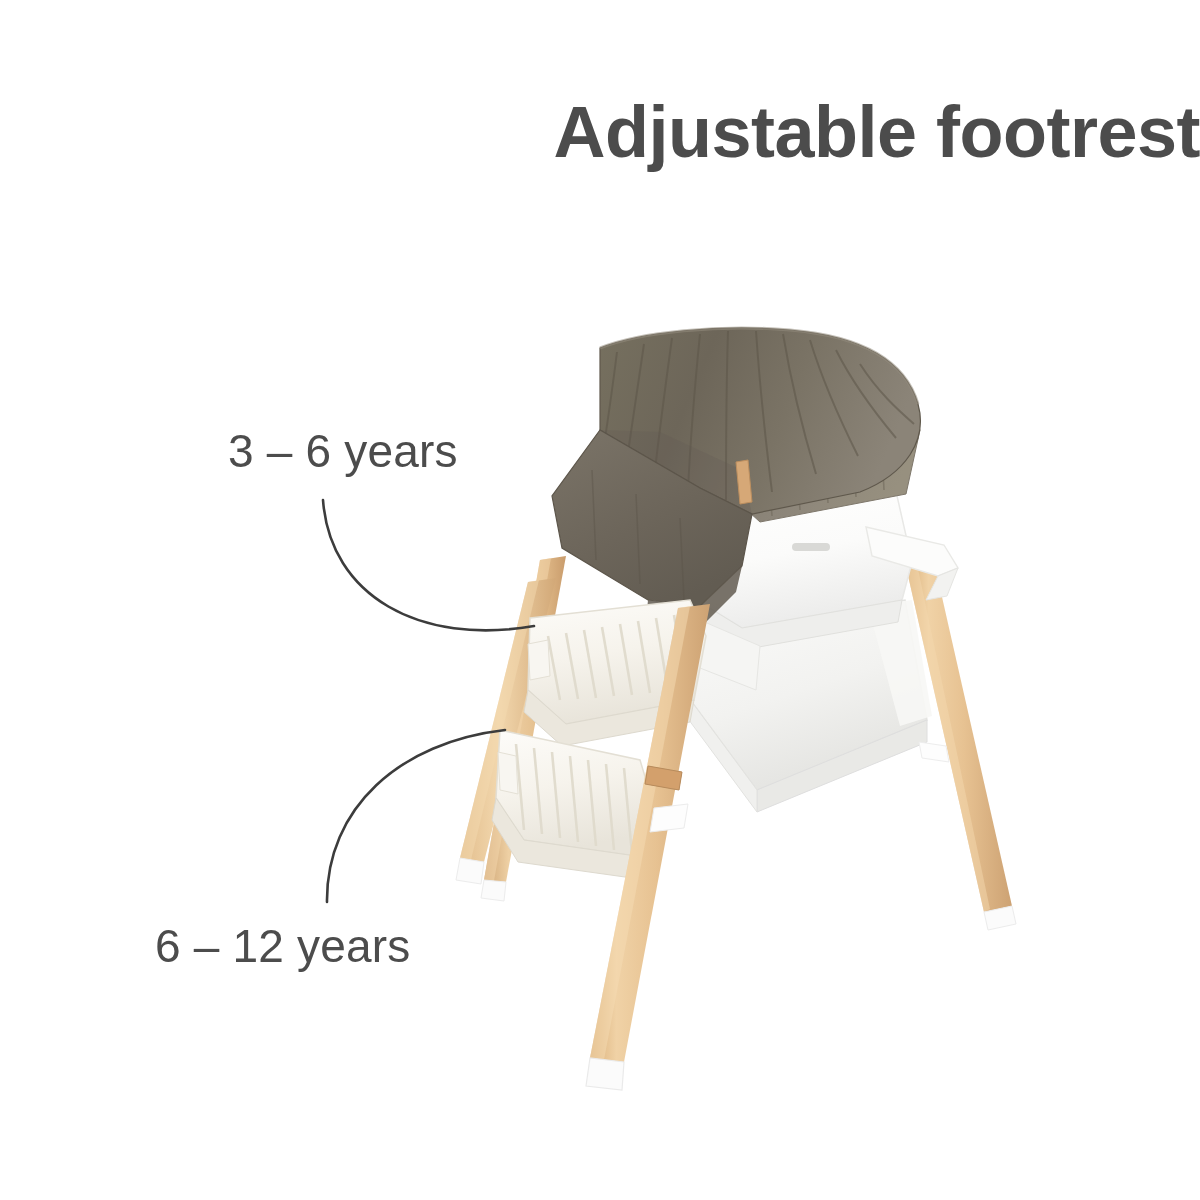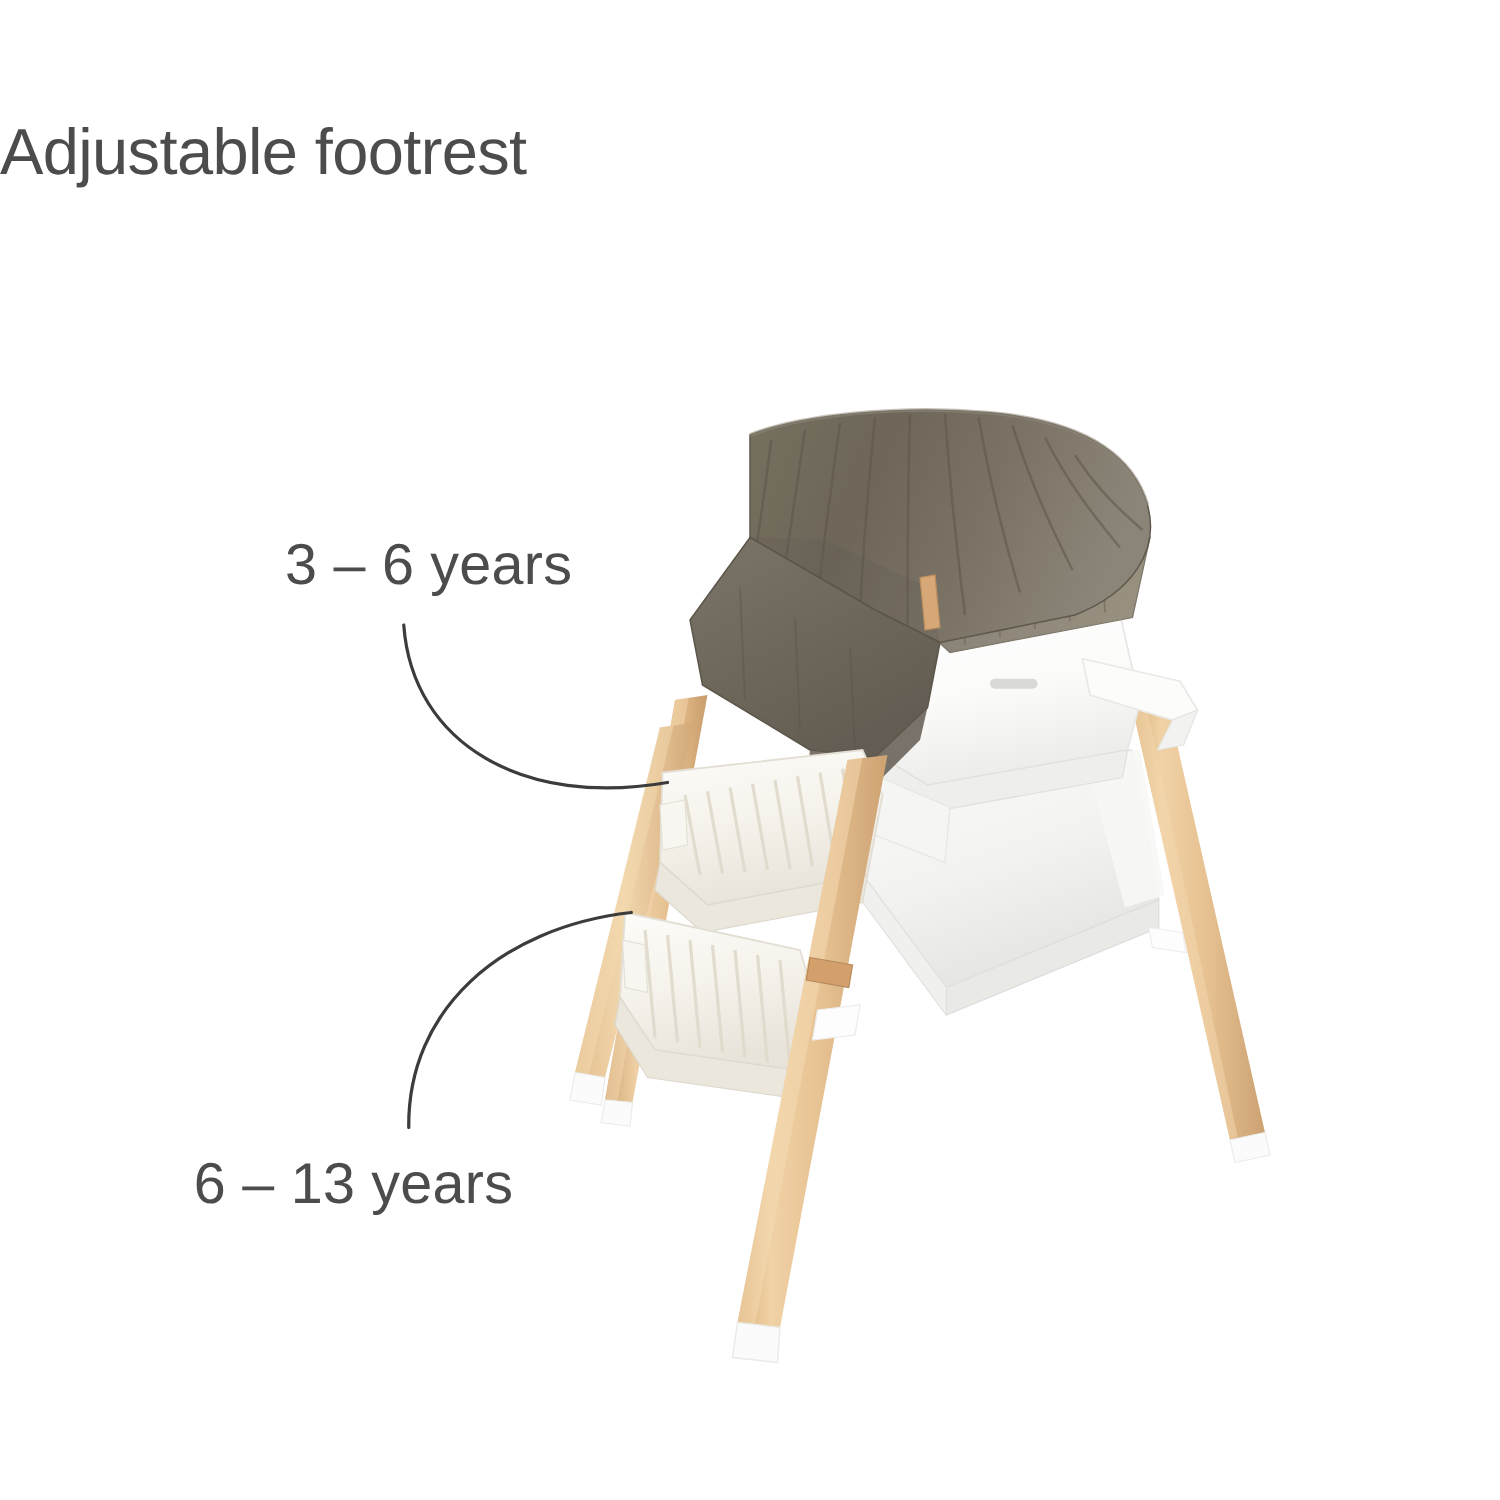--- a/index.html
+++ b/index.html
@@ -16,23 +16,23 @@
     overflow: hidden;
     font-family: "Liberation Sans", "DejaVu Sans", sans-serif;
   }
 
   
   #page-title {
     position: absolute;
     left: 0;
     top: 96px;
     width: 1200px;
-    text-align: left;
-    font-size: 52px;
-    font-weight: 400;
+    text-align: right;
+    font-size: 72px;
+    font-weight: 700;
     letter-spacing: -0.5px;
     color: #4c4c4c;
     line-height: 1.0;
     white-space: nowrap;
   }
   .callout-label {
     position: absolute;
     font-size: 46px;
     font-weight: 400;
     color: #4c4c4c;
@@ -281,15 +281,15 @@
     </g>
   </svg>
 
   <svg id="leaders" viewBox="0 0 1200 1200">
     <path d="M323 500 C 330 596, 420 646, 534 626" fill="none" stroke="#3c3c3c" stroke-width="2.6" stroke-linecap="round"></path>
     <path d="M327 902 C 326 808, 400 742, 505 730" fill="none" stroke="#3c3c3c" stroke-width="2.6" stroke-linecap="round"></path>
   </svg>
 
   <div class="callout-label" id="label-upper" style="color: rgb(76, 76, 76); margin-left: 35px;">3 – 6 years</div>
 
-  <div class="callout-label" id="label-lower" style="color: rgb(76, 76, 76);">6 – 13 years</div>
+  <div class="callout-label" id="label-lower" style="color: rgb(76, 76, 76);">6 – 12 years</div>
 
 </div>
 
 </body></html>

